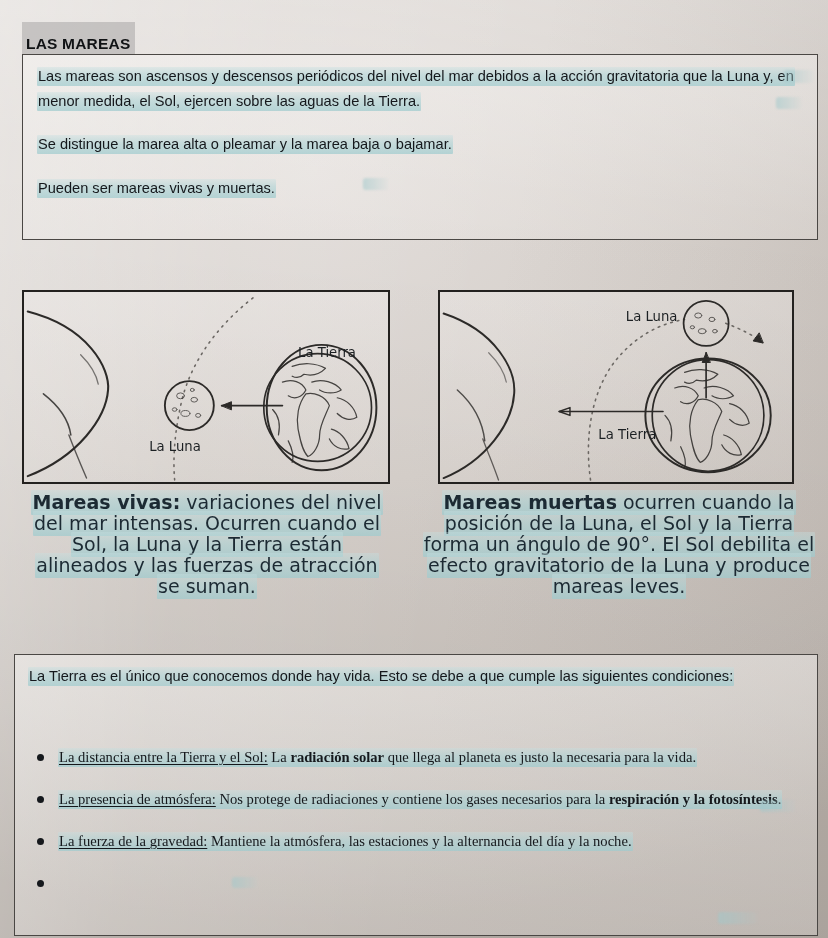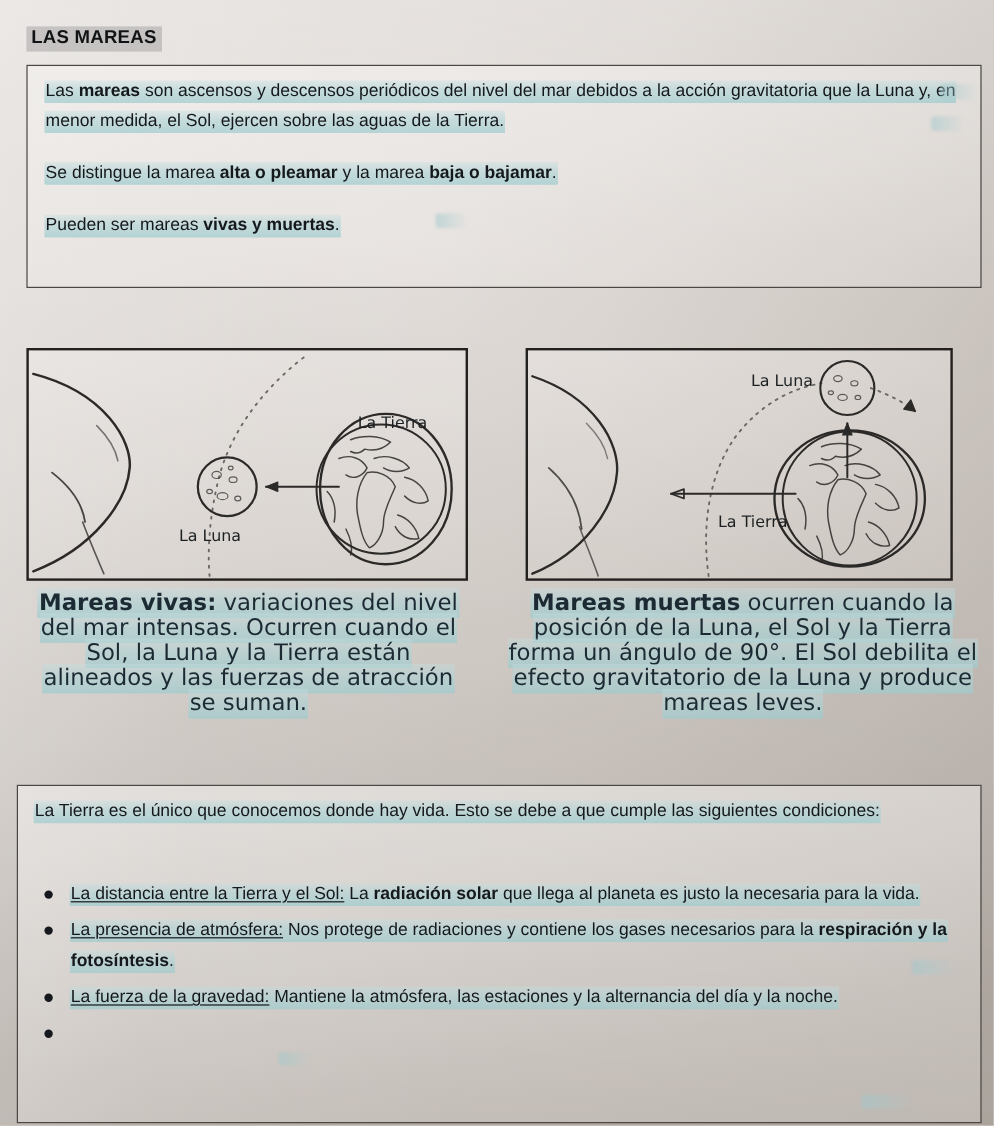--- a/index.html
+++ b/index.html
@@ -20,40 +20,40 @@
     pointer-events:none;
   }
   .sheet{position:absolute;inset:0;}
 
   
   .section-head{
     position:absolute;
     font-size:15.5px;font-weight:bold;letter-spacing:.2px;
     color:#101214;
     background:rgba(168,166,166,.55);
-    padding:2px 5px 3px 4px;
+    padding:14px 5px 3px 4px;
     line-height:1.05;
     text-shadow:0 0 1px rgba(255,255,255,.15);
   }
 
   
   .tbox{
     position:absolute;
     border:1.4px solid #4a4744;
     background:linear-gradient(175deg, rgba(245,243,241,.55), rgba(236,232,229,.30));
     box-sizing:border-box;
   }
 
   .para{
     position:absolute;
     font-size:14.6px;
     line-height:25px;
     color:#15181c;
   }
-  .para b{font-weight:bold;}
+  .para b{font-weight:normal;}
 
   
   .hl{
     background:linear-gradient(0deg, rgba(159,203,206,.72) 0%, rgba(176,212,214,.62) 60%, rgba(198,223,224,.38) 100%);
     box-decoration-break:clone;-webkit-box-decoration-break:clone;
     padding:1px 1px 2px 1px;border-radius:1px;
   }
   .smudge{
     position:absolute;
     background:linear-gradient(90deg, rgba(160,200,203,.55), rgba(190,215,216,.05));
@@ -61,21 +61,21 @@
     filter:blur(1.2px);
     pointer-events:none;
   }
 
   
   ul.conds{
     position:absolute;margin:0;padding:0;list-style:none;
     font-size:14.6px;line-height:26px;color:#15181c;
   }
   ul.conds li{
-    position:relative;padding-left:30px;margin:4px 0 1px 0;
+    position:relative;padding-left:30px;margin:16px 0 1px 0;font-family:Liberation Serif, serif;
   }
   ul.conds li .dot{
     position:absolute;left:9px;top:10px;width:7px;height:7px;border-radius:50%;
     background:#15181c;
   }
   .u{ text-decoration:underline; text-underline-offset:2px; text-decoration-thickness:1.1px;}
 
   
   .dbox{position:absolute;border:2px solid #23211f;box-sizing:border-box;
         background:linear-gradient(180deg, rgba(243,240,238,.32), rgba(228,223,219,.20));}

